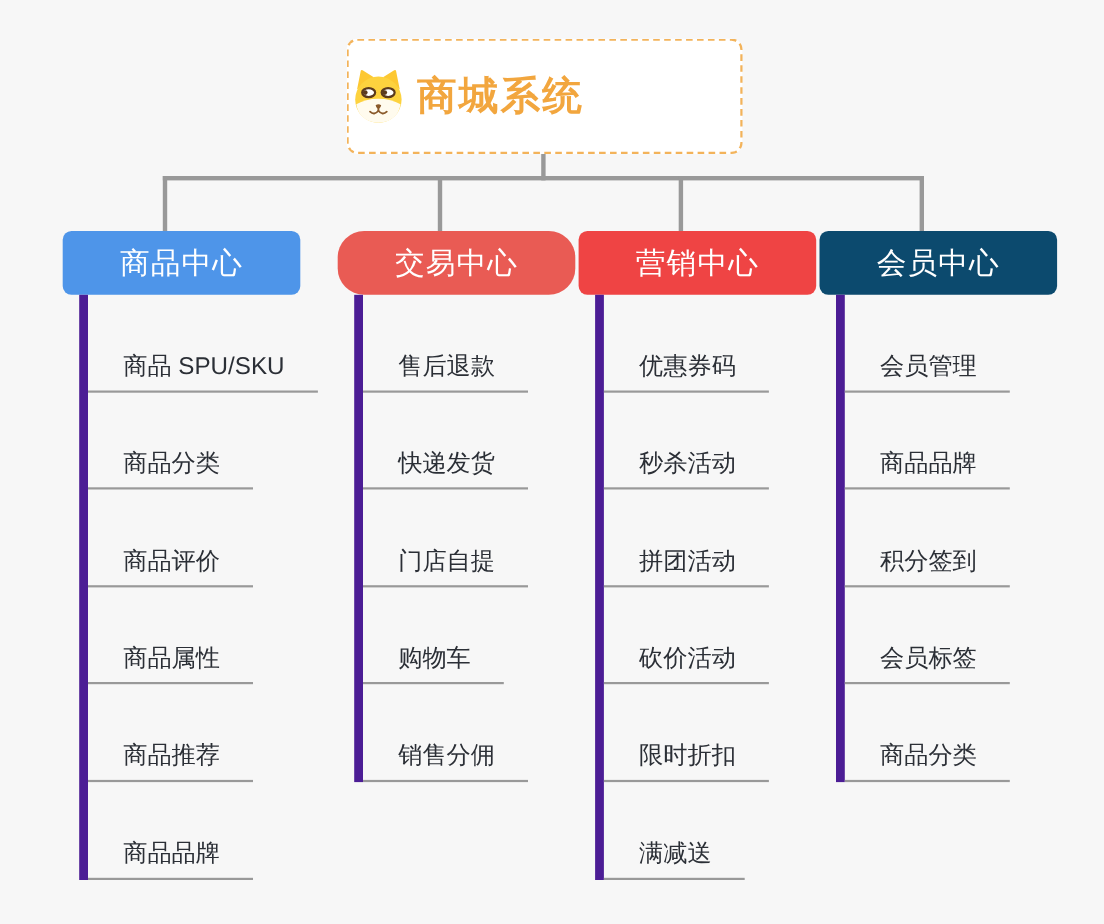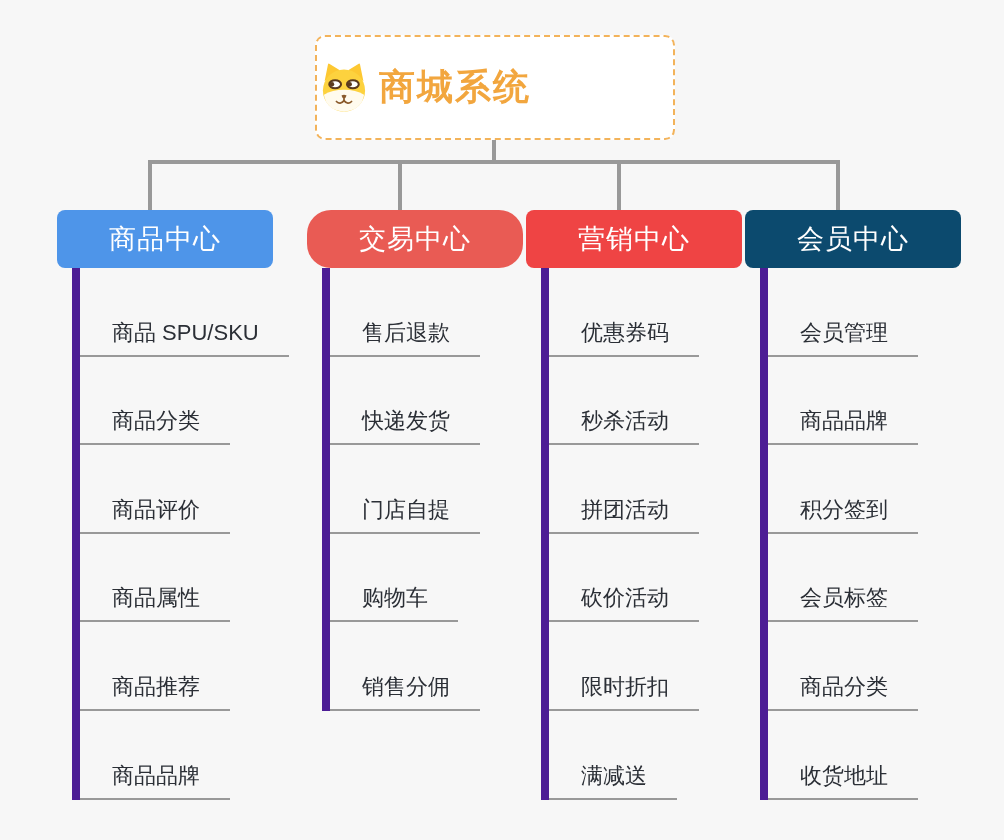--- a/index.html
+++ b/index.html
@@ -191,20 +191,17 @@
           </div>
           <div class="leaf">
             <span class="leaf-label">积分签到</span>
           </div>
           <div class="leaf">
             <span class="leaf-label">会员标签</span>
           </div>
           <div class="leaf">
             <span class="leaf-label">商品分类</span>
           </div>
-          <div class="leaf">
-            <span class="leaf-label">收货地址</span>
-          </div>
         </div>
   </div>
 </div>
 
 </div>
 
 </body></html>

